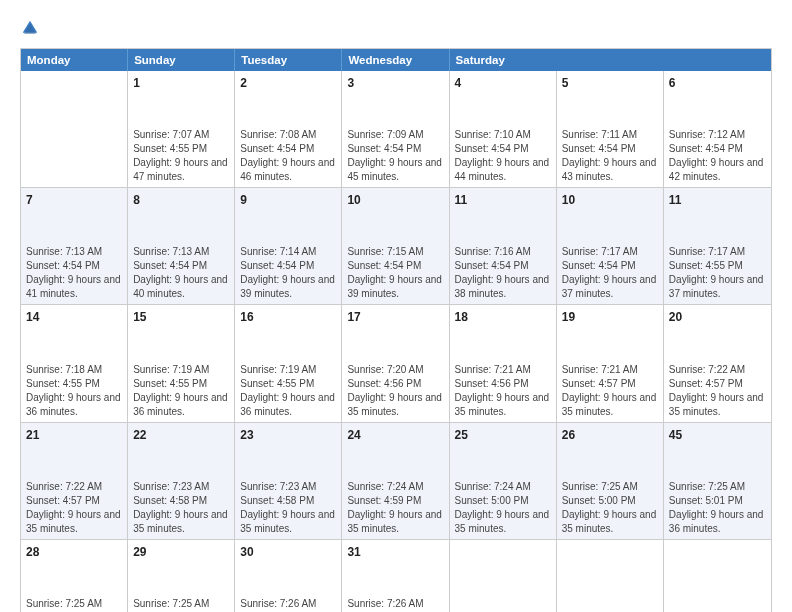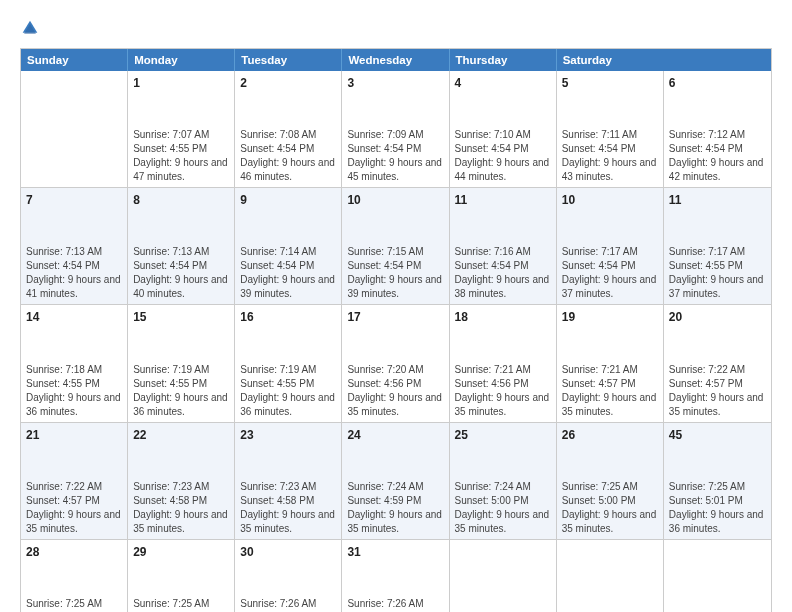--- a/index.html
+++ b/index.html
@@ -128,25 +128,24 @@
       </div>
     </div>
     <div class="title-block">
       <div class="month-title"></div>
       <div class="location"></div>
     </div>
   </div>
 
   <div class="calendar">
     <div class="cal-header">
-    <div class="cal-header-cell">Sunday</div>
-        <div class="cal-header-cell">Monday</div>
+    <div class="cal-header-cell">Monday</div>
+        <div class="cal-header-cell">Sunday</div>
         <div class="cal-header-cell">Tuesday</div>
         <div class="cal-header-cell">Wednesday</div>
-        <div class="cal-header-cell">Thursday</div>
         <div class="cal-header-cell">Saturday</div>
       </div>
     <div class="cal-body">
     <div class="cal-row">
           <div class="cal-cell empty"></div>
           <div class="cal-cell">
             <span class="day-number">1</span>
             <div class="cell-text">Sunrise: 7:07 AM<br>Sunset: 4:55 PM<br>Daylight: 9 hours and 47 minutes.</div>
           </div>
           <div class="cal-cell">

